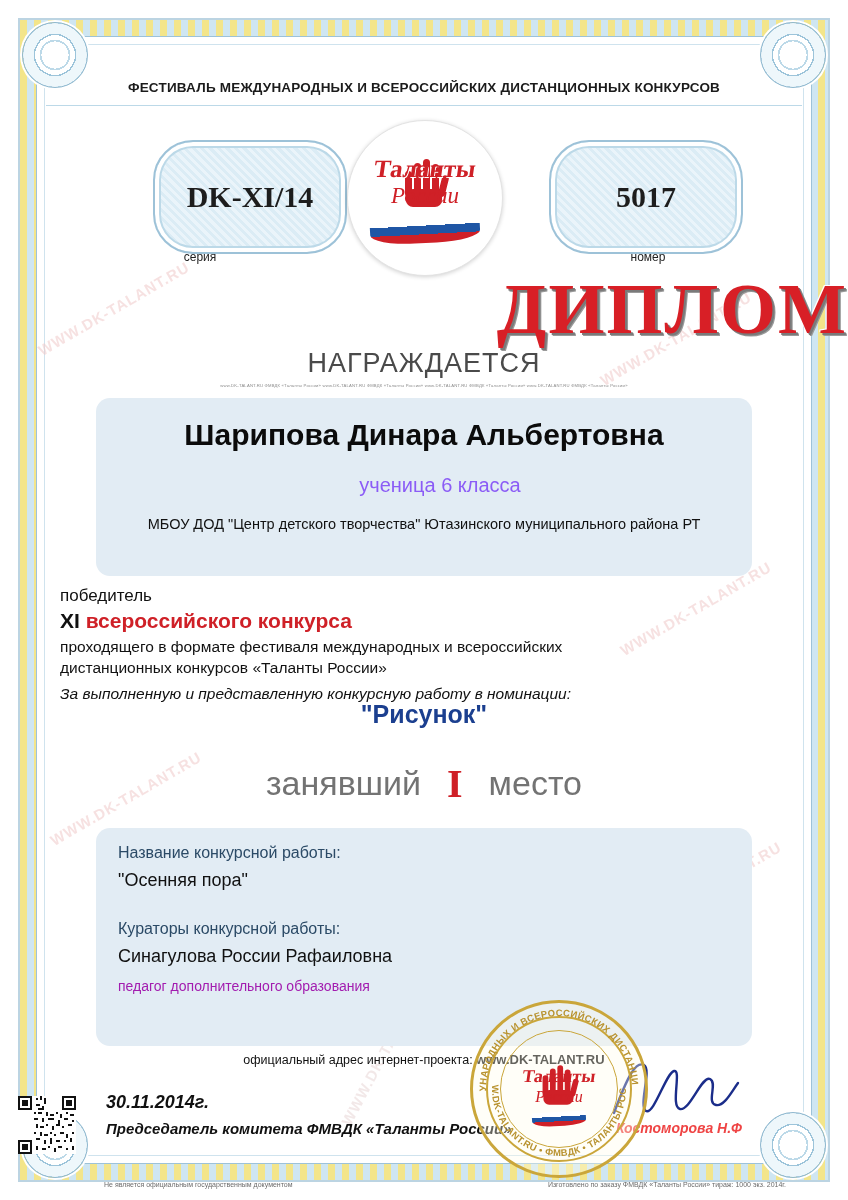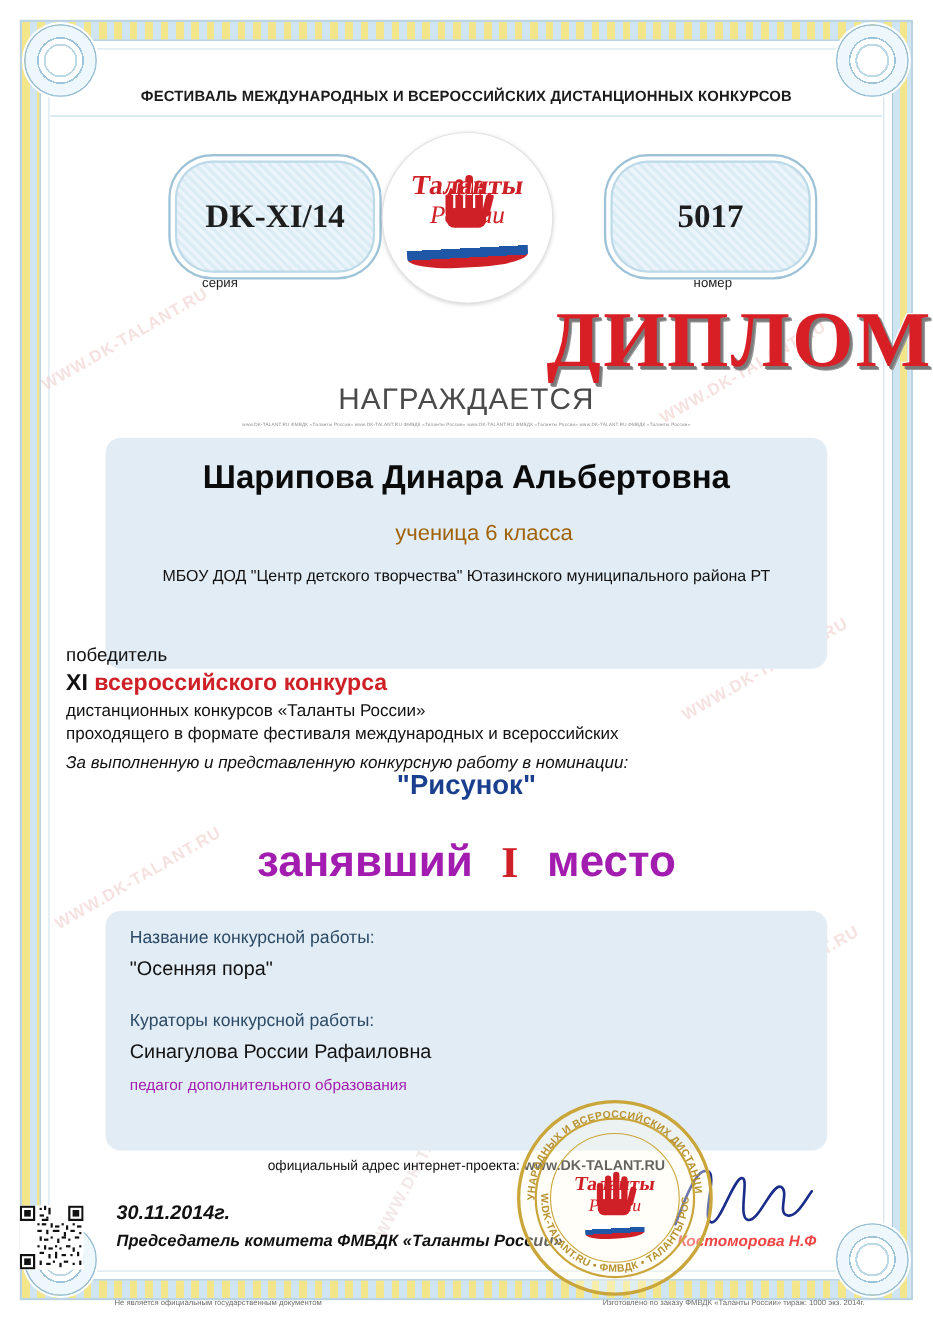--- a/index.html
+++ b/index.html
@@ -144,30 +144,30 @@
     font-size:27px;color:#4a4a4a;letter-spacing:1px;
     text-shadow:1px 1px 0 #ffffff;
   }
   .microline{
     position:absolute;left:0;right:0;top:383px;text-align:center;
     font-size:4.2px;color:#8c8c8c;letter-spacing:.2px;
   }
 
   
   .name-box{
-    position:absolute;left:96px;right:96px;top:398px;height:210px;
+    position:absolute;left:96px;right:96px;top:398px;height:178px;
     background:#e2ecf4;border-radius:14px;
   }
   .nm-name{
     position:absolute;left:0;right:0;top:20px;text-align:center;
     font-size:30px;font-weight:bold;color:#0b0b0b;
   }
   .nm-class{
     position:absolute;left:0;right:0;top:76px;text-align:center;
-    font-size:20px;color:#a16207;padding-left:32px;
+    font-size:20px;color:#8b5cf6;padding-left:32px;
   }
   .nm-school{
     position:absolute;left:6px;right:6px;top:118px;text-align:center;
     font-size:14.5px;color:#111;
   }
 
   
   .mid{
     position:absolute;left:60px;right:60px;top:586px;text-align:left;color:#111;
   }
@@ -178,21 +178,21 @@
   .mid .l3{font-size:15.5px;line-height:1.35;}
   .mid .l4{font-size:15.5px;margin-top:6px;font-style:italic;}
   .nomination{
     position:absolute;left:0;right:0;top:700px;text-align:center;
     font-size:25px;font-weight:bold;color:#1b3f8f;
   }
   .place-row{
     position:absolute;left:0;right:0;top:760px;
     display:flex;align-items:center;justify-content:center;gap:26px;
   }
-  .place-row .w{font-size:40px;font-weight:bold;color:#a21caf;}
+  .place-row .w{font-size:34px;font-weight:normal;color:#737373;}
   .place-row .num{
     font-size:40px;font-weight:bold;color:#cf2027;
     font-family:"Liberation Serif", serif;
   }
 
   
   .work-box{
     position:absolute;left:96px;right:96px;top:828px;height:218px;
     background:#e2ecf4;border-radius:14px;
   }
@@ -339,22 +339,22 @@
     <div class="nm-class">ученица 6 класса</div>
     <div class="nm-school">МБОУ ДОД "Центр детского творчества" Ютазинского муниципального района РТ</div>
   </div>
 
   <div class="mid">
     <div class="l1">победитель</div>
     <div class="l2">
       <span class="rom">XI</span>
       <span class="red">всероссийского конкурса</span>
     </div>
+    <div class="l3">проходящего в формате фестиваля международных и всероссийских</div>
     <div class="l3">дистанционных конкурсов «Таланты России»</div>
-    <div class="l3">проходящего в формате фестиваля международных и всероссийских</div>
     <div class="l4">За выполненную и представленную конкурсную работу в номинации:</div>
   </div>
 
   <div class="nomination">"Рисунок"</div>
 
   <div class="place-row">
     <div class="w">занявший</div>
     <div class="num">I</div>
     <div class="w">место</div>
   </div>

